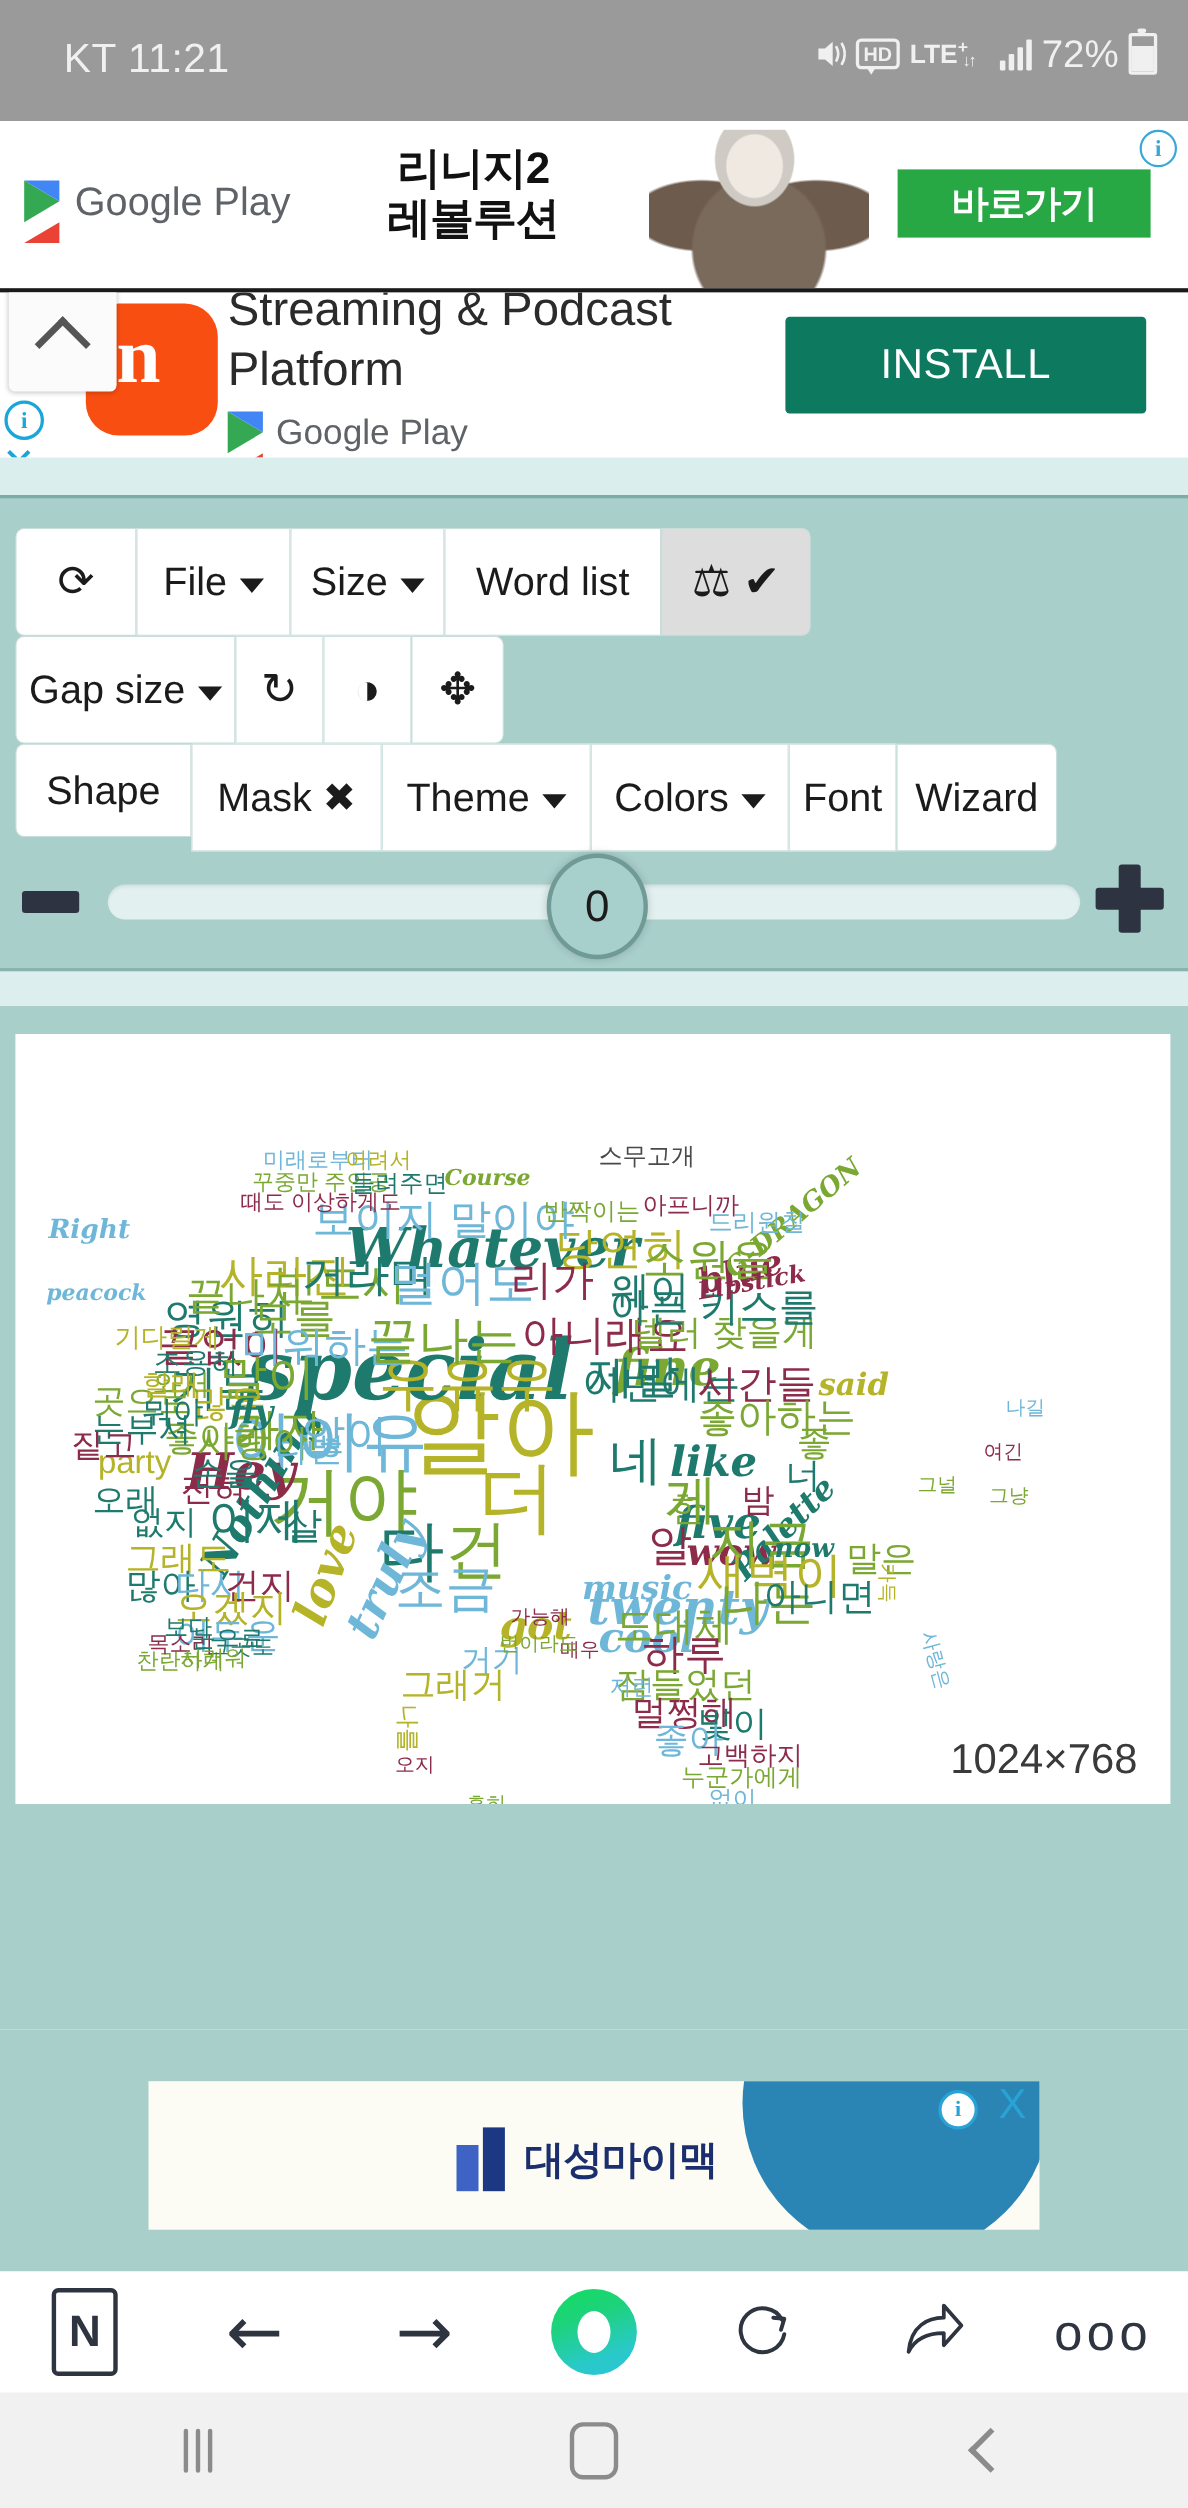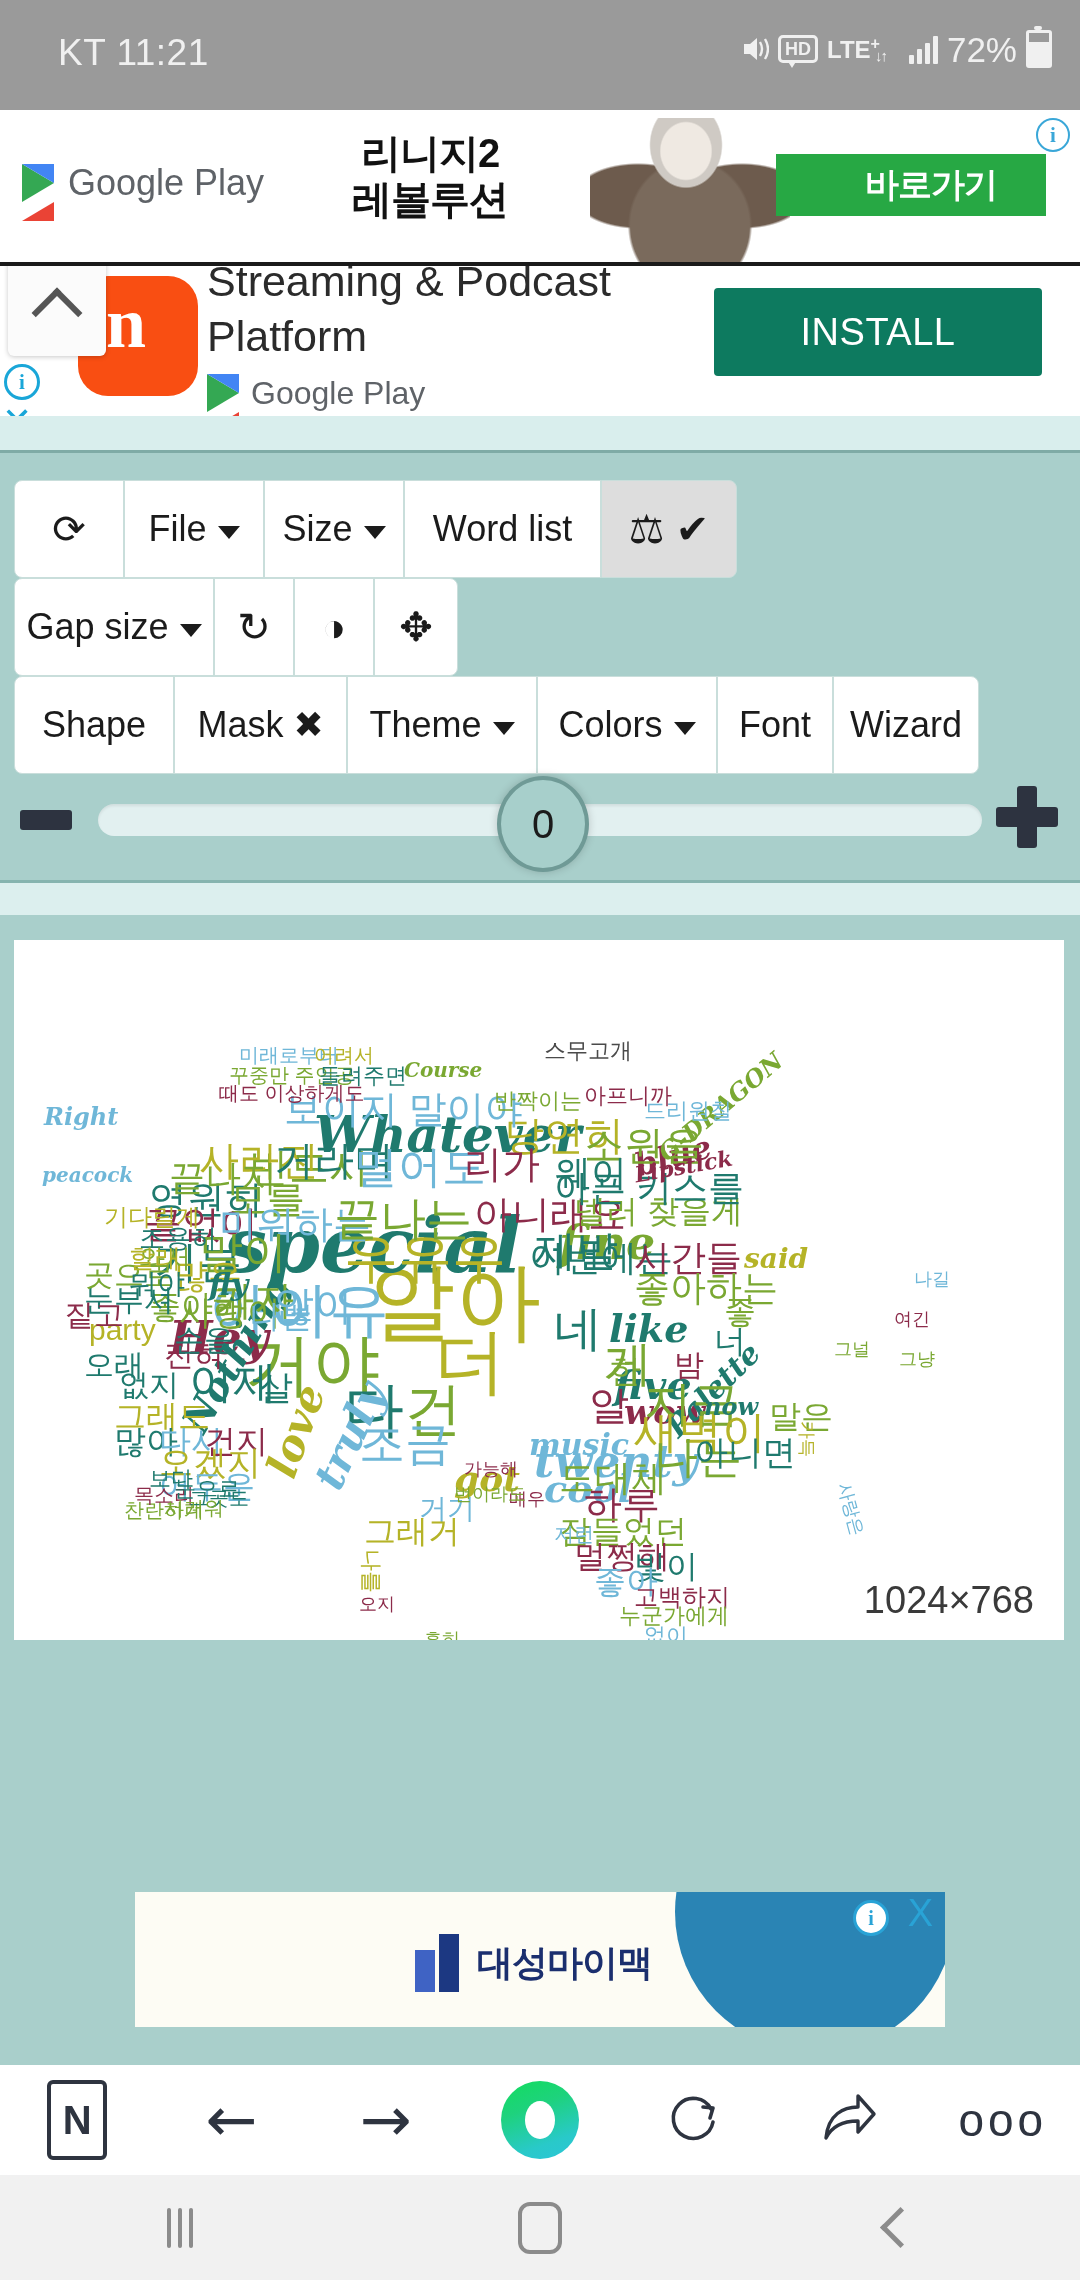--- a/index.html
+++ b/index.html
@@ -91,21 +91,20 @@
   }
   .hero-swoosh{
     position:absolute;left:150px;top:-46px;width:250px;height:250px;
     border:12px solid #1ec04a;border-radius:50%;
     clip-path:polygon(40% 0,100% 0,100% 100%,35% 100%);
   }
   .ad-cta{
     position:absolute;right:34px;top:44px;width:230px;height:62px;background:#27a844;
     color:#ffffff;font-size:34px;font-weight:700;display:flex;align-items:center;justify-content:center;
     letter-spacing:-1px;
-    padding-left:40px;
   }
   .ad-info-top{
     position:absolute;right:10px;top:8px;width:30px;height:30px;border:2px solid #3aa7d8;
     border-radius:50%;color:#3aa7d8;font-size:21px;font-weight:700;display:flex;
     align-items:center;justify-content:center;font-family:"Liberation Serif",serif;
   }
 
   
   .ad-sub{
     position:absolute;left:0;top:266px;width:1080px;height:150px;background:#ffffff;overflow:hidden;
@@ -379,35 +378,35 @@
         <span class="glyph">↻</span>
       </div>
       <div class="tbtn" style="width: 80px; height: 98px;">
         <span class="glyph">◑</span>
       </div>
       <div class="tbtn last" style="width: 84px; height: 98px;">
         <span class="glyph">✥</span>
       </div>
     </div>
   <div class="trow row3">
-      <div class="tbtn first" style="width: 160px; height: 98px;">
+      <div class="tbtn first" style="width: 160px; height: 85px;">
         <span>Shape</span>
       </div>
       <div class="tbtn" style="width: 173px; height: 98px;">
         <span>Mask ✖</span>
       </div>
       <div class="tbtn" style="width: 190px; height: 98px;">
         <span>Theme</span>
         <span class="caret"></span>
       </div>
       <div class="tbtn" style="width: 180px; height: 98px;">
         <span>Colors</span>
         <span class="caret"></span>
       </div>
-      <div class="tbtn" style="width: 116px; height: 98px;">
+      <div class="tbtn" style="width: 98px; height: 98px;">
         <span>Font</span>
       </div>
       <div class="tbtn last" style="width: 146px; height: 98px;">
         <span>Wizard</span>
       </div>
     </div>
 
   <div class="slider-row">
     <div class="minus"></div>
     <div class="strack"></div>

